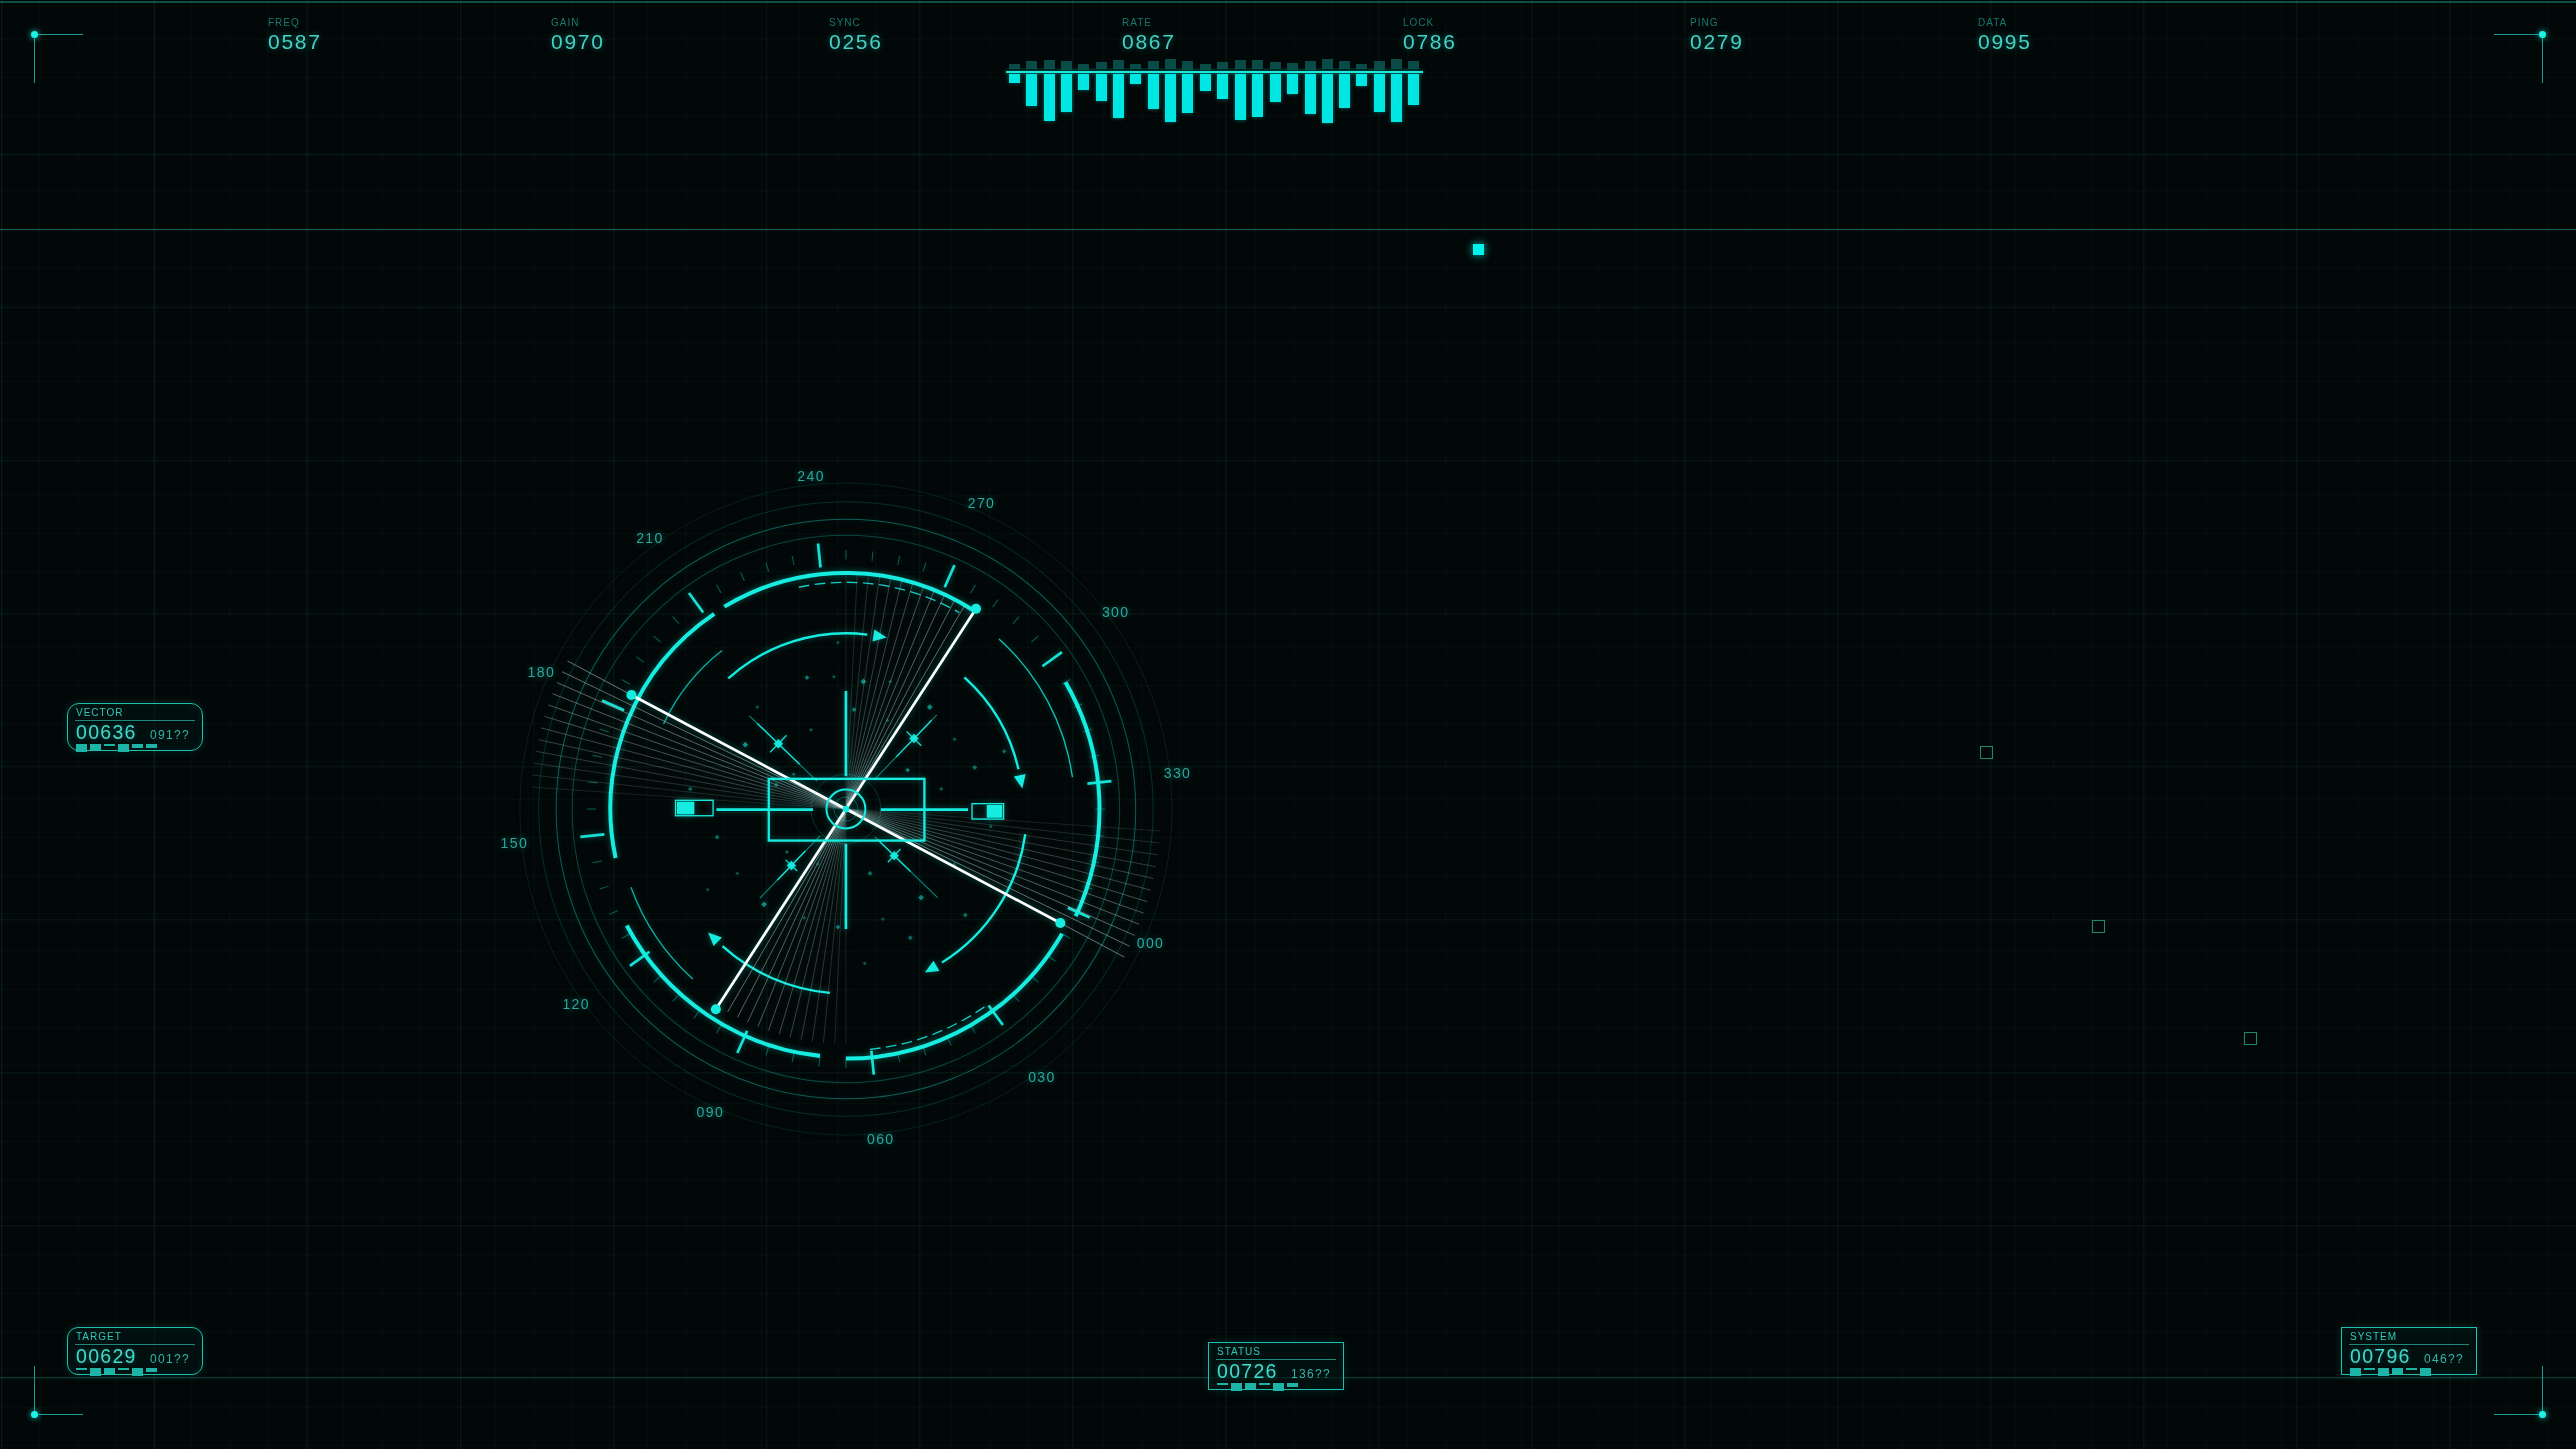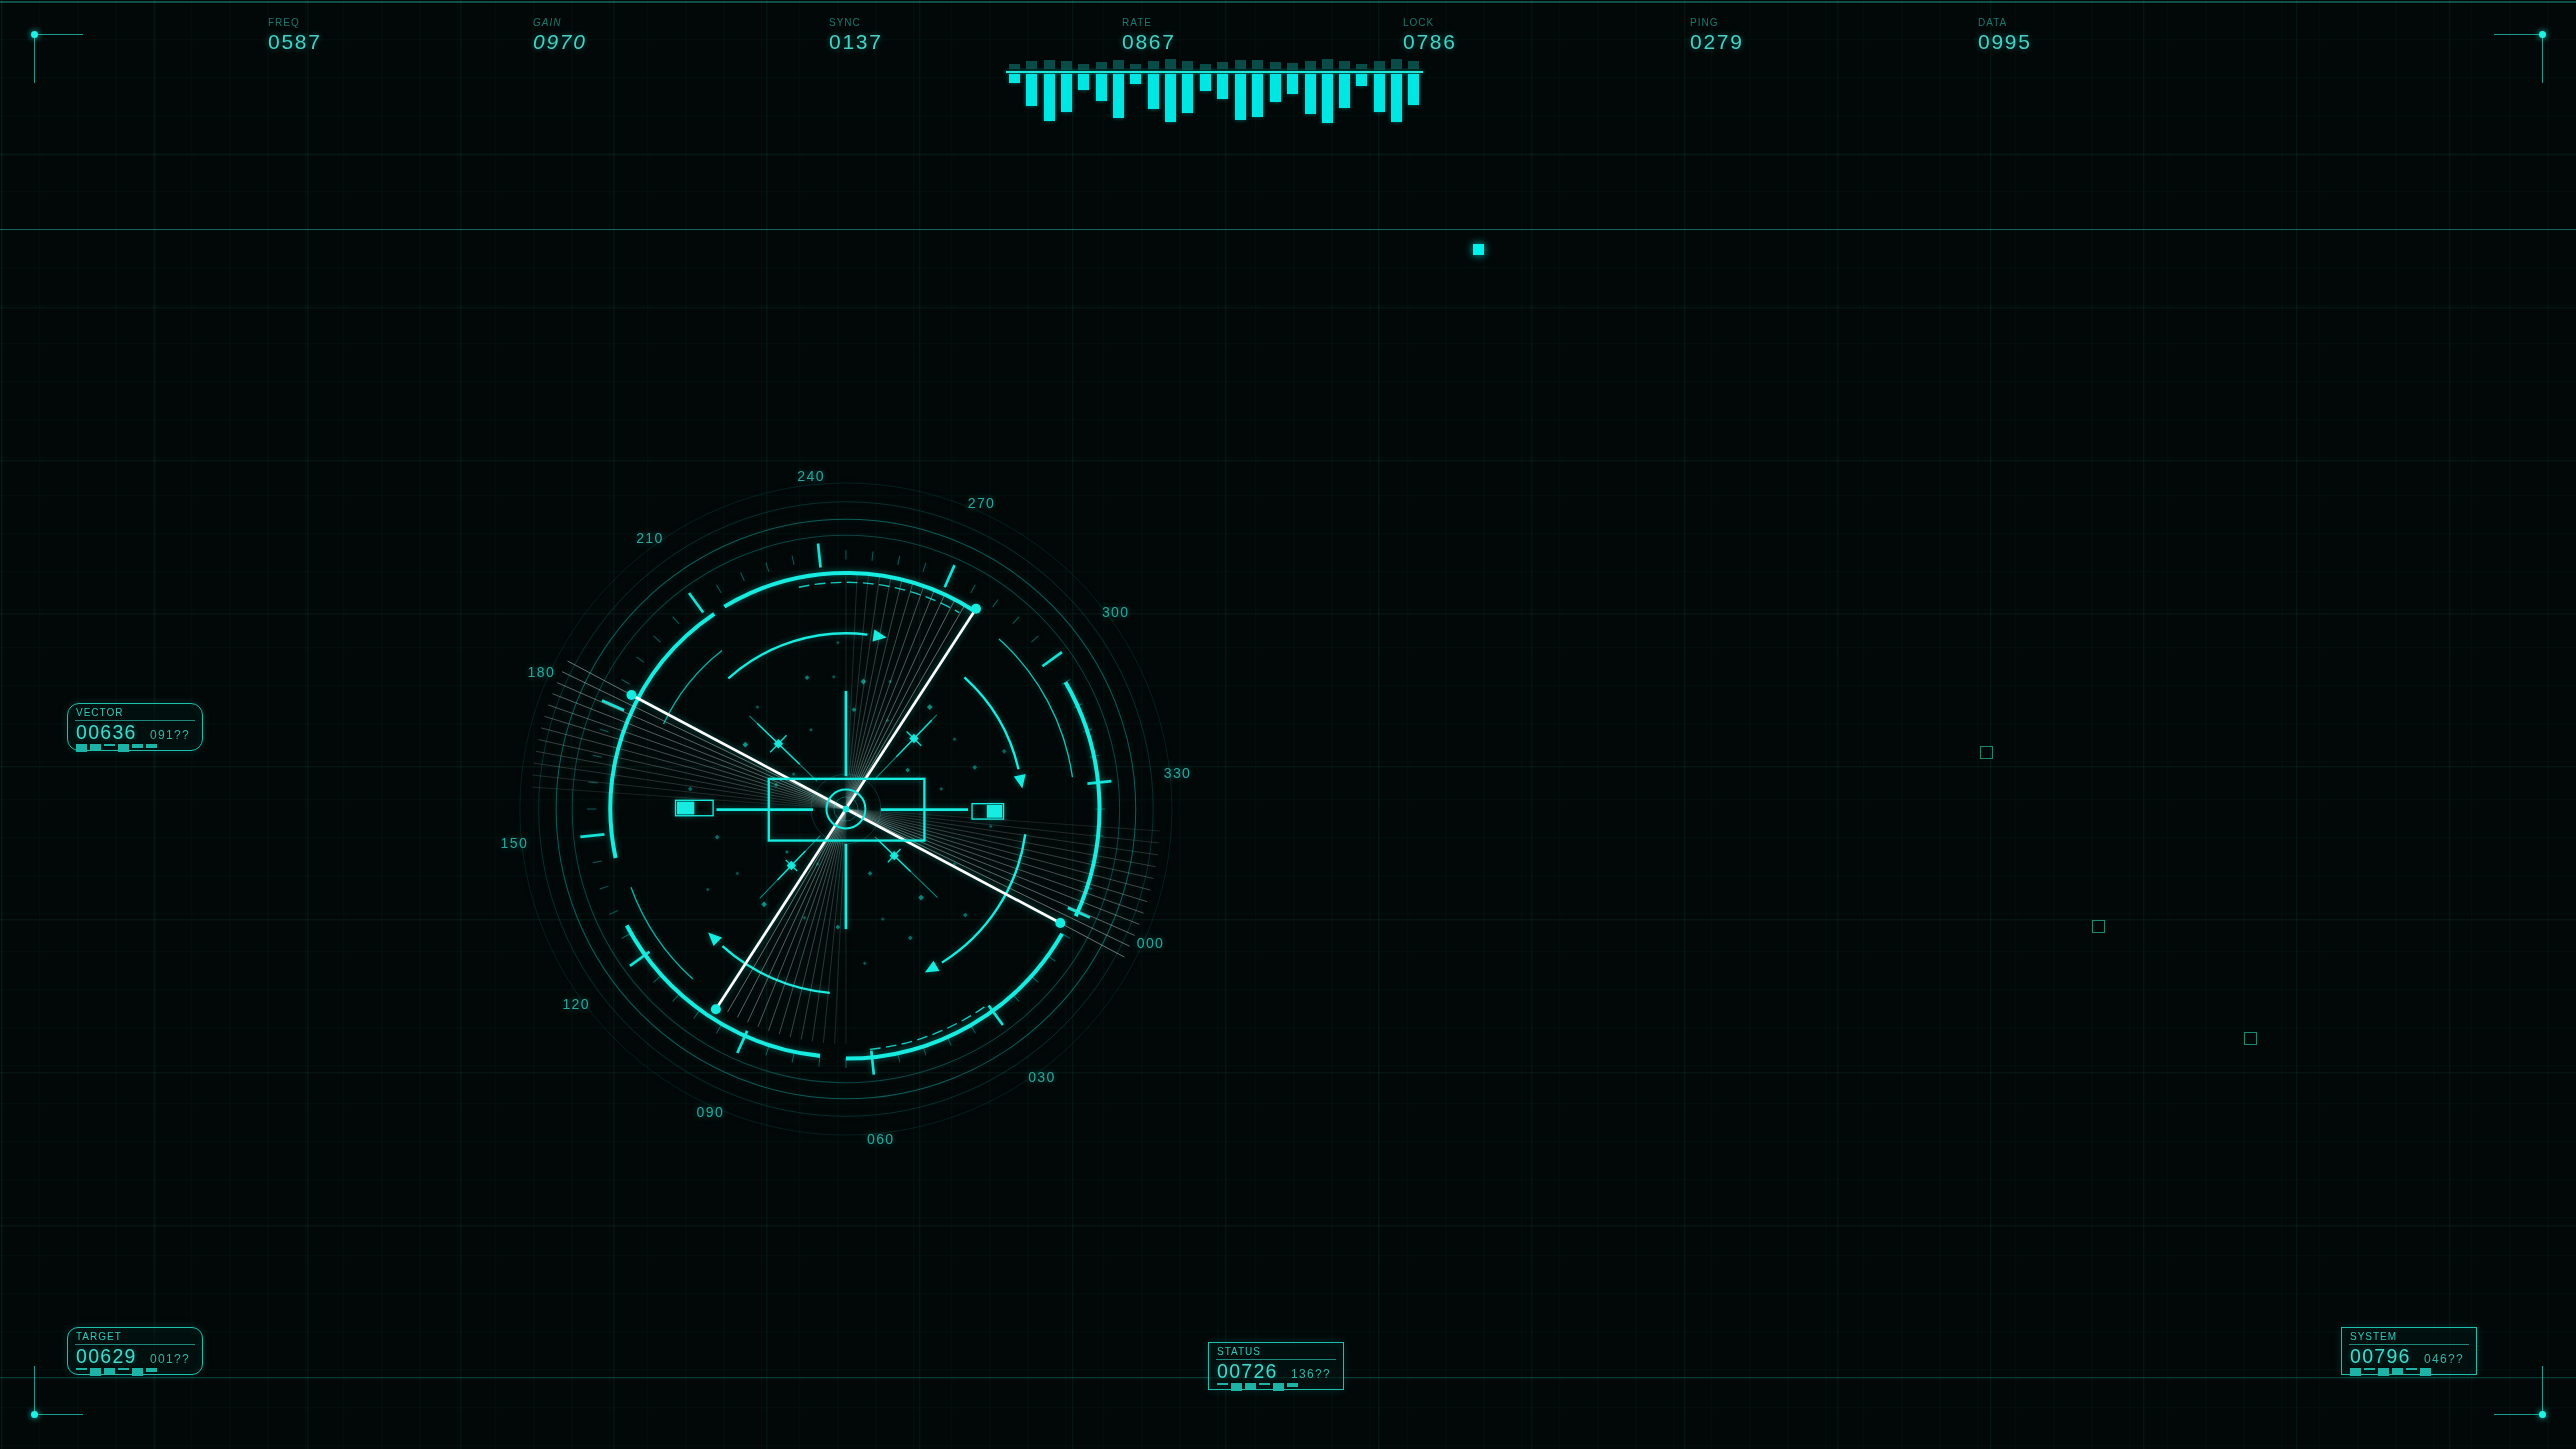--- a/index.html
+++ b/index.html
@@ -65,27 +65,27 @@
     <div class="hline" style="top: 1.3px; opacity: 0.35;"></div>
     <div class="hline" style="top: 229px; opacity: 0.5;"></div>
     <div class="hline" style="top: 1377px; opacity: 0.28;"></div>
   </div>
 
 <div id="telemetry">
     <div class="titem" style="left: 268px;">
       <div class="tlabel">FREQ</div>
       <div class="tvalue">0587</div>
     </div>
-    <div class="titem" style="left: 533px; font-style: italic;">
+    <div class="titem" style="left: 551px;">
       <div class="tlabel">GAIN</div>
       <div class="tvalue">0970</div>
     </div>
     <div class="titem" style="left: 829px;">
       <div class="tlabel">SYNC</div>
-      <div class="tvalue">0137</div>
+      <div class="tvalue">0256</div>
     </div>
     <div class="titem" style="left: 1122px;">
       <div class="tlabel">RATE</div>
       <div class="tvalue">0867</div>
     </div>
     <div class="titem" style="left: 1403px;">
       <div class="tlabel">LOCK</div>
       <div class="tvalue">0786</div>
     </div>
     <div class="titem" style="left: 1690px;">

